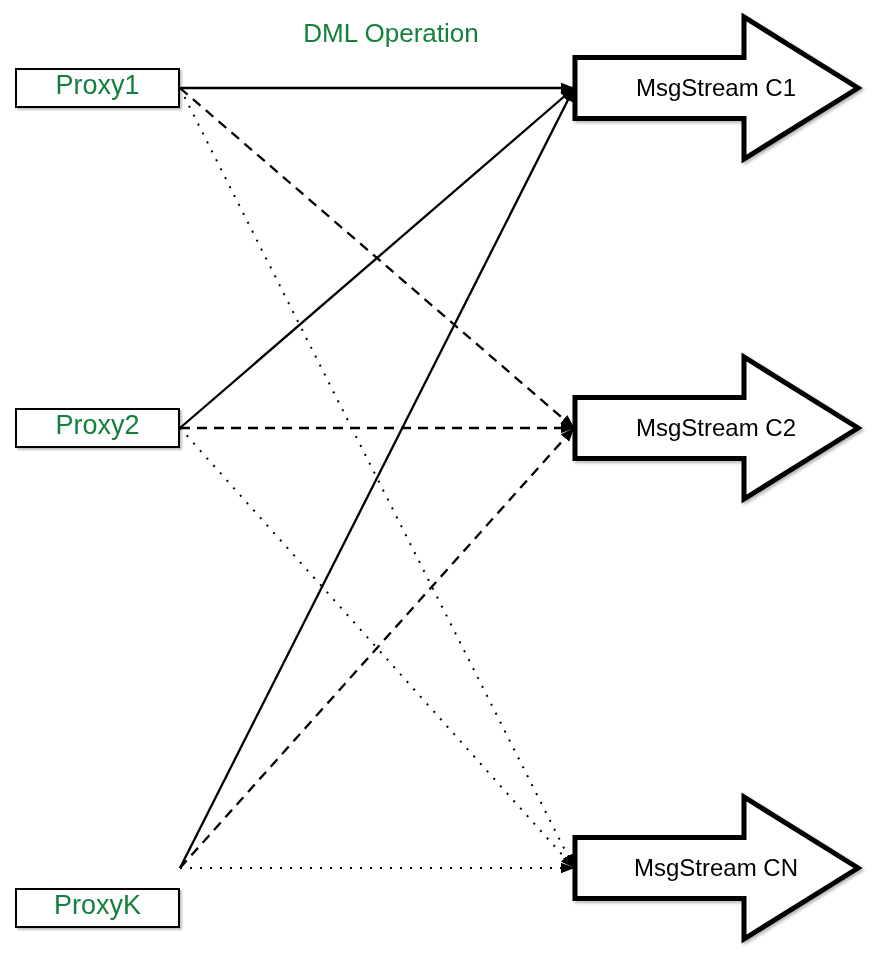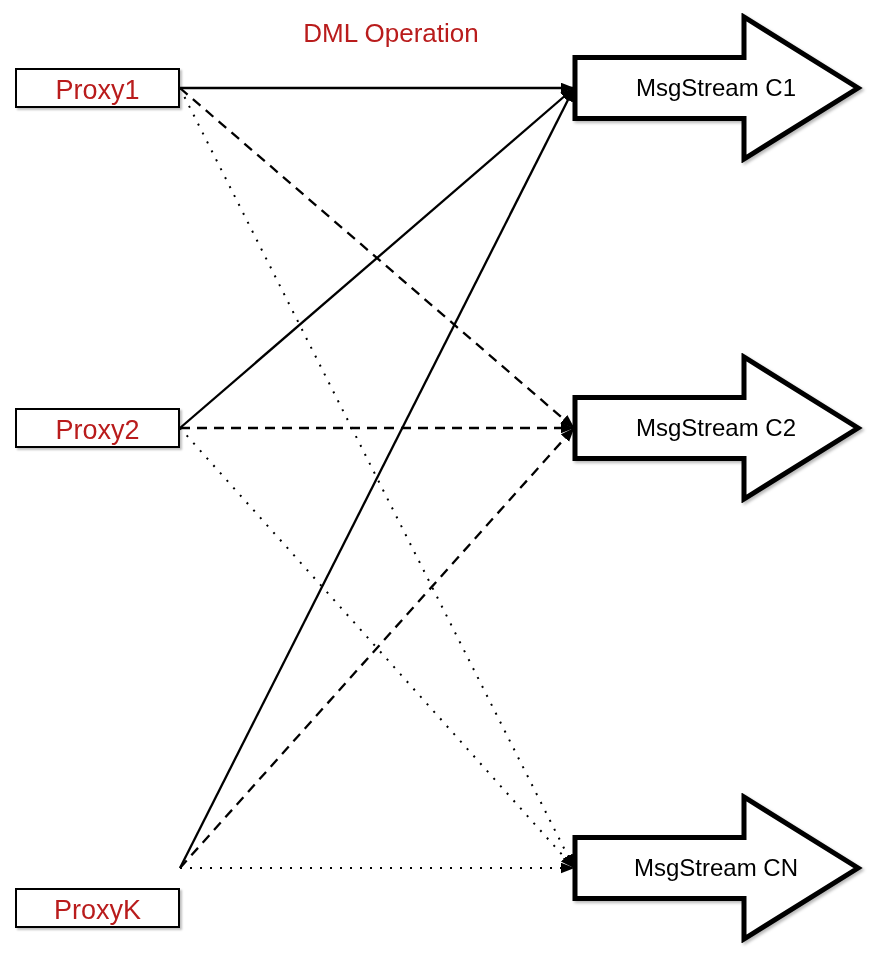--- a/index.html
+++ b/index.html
@@ -3,21 +3,21 @@
 <meta charset="utf-8">
 <style>
   html, body { margin: 0; padding: 0; background: #ffffff; }
   .canvas {
     position: relative;
     width: 875px;
     height: 956px;
     background: #ffffff;
     font-family: "Liberation Sans", sans-serif;
     overflow: hidden;
-    color: #b91c1c;
+    color: #15803d;
   }
   #edges {
     position: absolute;
     left: 0; top: 0;
   }
   .edge { stroke: #000000; fill: none; stroke-width: 2.3; }
   .edge.dashed { stroke-dasharray: 10 7; }
   .edge.dotted { stroke-dasharray: 2 8; stroke-width: 2; }
 
   .title {
@@ -33,21 +33,21 @@
 
   .proxy {
     position: absolute;
     left: 15px;
     width: 165px;
     height: 40px;
     box-sizing: border-box;
     border: 2px solid #000000;
     background: #ffffff;
     display: flex;
-    align-items: flex-end;
+    align-items: flex-start;
     justify-content: center;
     font-size: 27px;
     box-shadow: 2px 2px 2px rgba(0,0,0,0.25);
   }
   #proxy1 { top: 68px; }
   #proxy2 { top: 408px; }
   #proxyk { top: 888px; }
 
   .stream {
     position: absolute;

